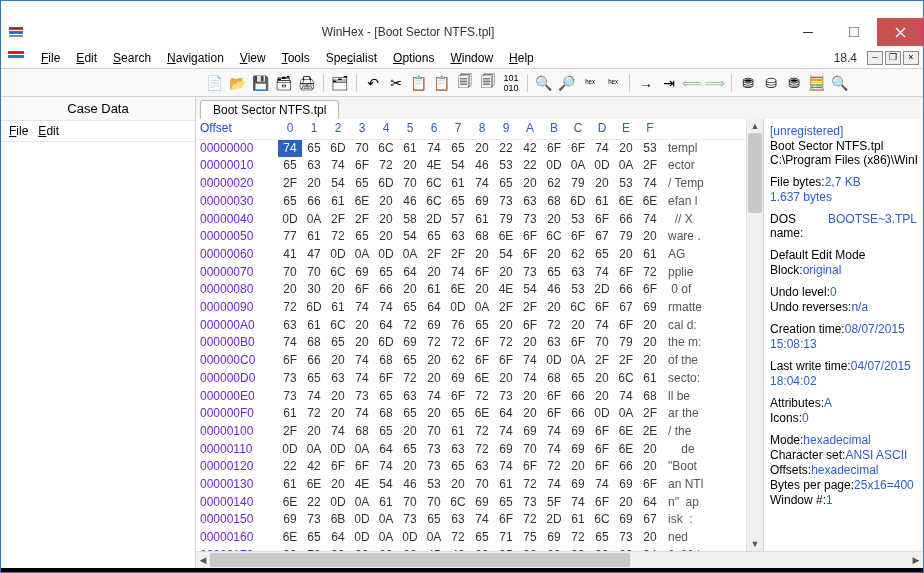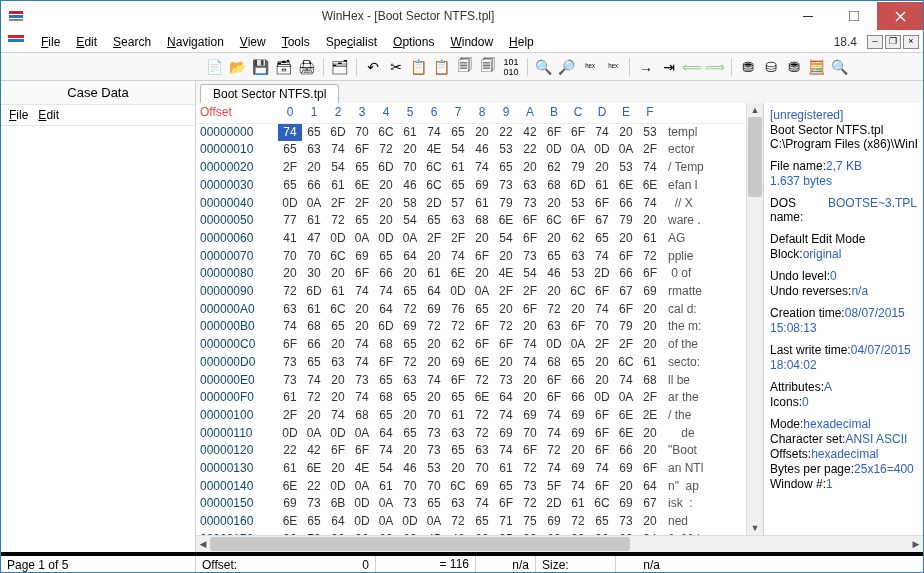--- a/index.html
+++ b/index.html
@@ -1,17 +1,17 @@
 <!DOCTYPE html>
 <html><head>
 <meta charset="utf-8">
 <style>
 * { margin:0; padding:0; box-sizing:border-box; font-family:'Segoe UI',Tahoma,sans-serif; font-size:12px; }
 body { background:#fff; width:924px; height:573px; overflow:hidden; border:1px solid #2e7cb8; }
-.titlebar { height:30px; background:#fff; display:flex; align-items:center; padding:0 0 0 6px; }
+.titlebar { height:30px; background:#fff; display:flex; align-items:center; padding:0 0 0 6px;margin-top:16px; }
 .titlebar .app-icon { width:18px; height:18px; margin-right:6px; display:flex; align-items:center; justify-content:center; }
 .titlebar .title { flex:1; text-align:center; font-size:12px; color:#333; }
 .titlebar .win-btns { display:flex; }
 .titlebar .win-btn { width:46px; height:28px; display:flex; align-items:center; justify-content:center; color:#333; }
 .titlebar .win-btn.close { background:#c8504f; color:#fff; }
 .menubar { height:22px; display:flex; align-items:center; padding:0 4px; border-bottom:1px solid #d0d0d0; }
 .menubar .app-icon2 { width:20px; height:18px; margin:0 6px 0 2px; }
 .menubar .menu-item { padding:2px 8px; font-size:12px; cursor:default; }
 .menubar .menu-item u { text-decoration:underline; }
 .menubar .spacer { flex:1; }
@@ -26,24 +26,24 @@
 .side-title { text-align:center; padding:4px; font-size:13px; border-bottom:1px solid #e6e6e6; background:#fafafa; }
 .side-menu { display:flex; gap:10px; padding:3px 8px; border-bottom:1px solid #e6e6e6; }
 .side-menu span { font-size:12px; }
 .side-body { flex:1; background:#fff; }
 .content { flex:1; display:flex; flex-direction:column; min-width:0; }
 .tabrow { height:22px; display:flex; align-items:flex-end; padding-left:4px; background:#f5f5f5; }
 .tab { border:1px solid #bbb; border-bottom:none; padding:2px 12px; background:#fff; border-radius:3px 3px 0 0; font-size:12px; }
 .hexwrap { flex:1; display:flex; min-height:0; }
 .hexarea { flex:1; overflow:hidden; position:relative; font-family:'Consolas','Courier New',monospace; font-size:13px; line-height:17.7px; }
 .hexhdr { display:flex; color:#2e60c4; padding:1px 0; border-bottom:1px solid #eee; }
-.hexhdr .offh { width:82px; padding-left:4px; color:#ef4444; }
+.hexhdr .offh { width:82px; padding-left:4px; color:#1d4ed8; }
 .hexhdr .colh { width:24px; text-align:center; }
 .hexrow { display:flex; white-space:pre; }
-.hexrow .off { width:82px; padding-left:4px; color:#0c4a6e; }
+.hexrow .off { width:82px; padding-left:4px; color:#6d28d9; }
 .hexrow .bytes { display:flex; }
 .hexrow .b { width:24px; text-align:center; color:#333; }
 .hexrow .b.sel { background:#2e60c4; color:#fff; }
 .hexrow .asc { padding-left:6px; color:#555; width:66px; overflow:hidden; }
 .vscroll { width:17px; background:#f0f0f0; border-left:1px solid #ddd; position:relative; }
 .vscroll .thumb { position:absolute; left:1px; right:1px; top:14px; height:80px; background:#c8c8c8; border-radius:2px; }
 .vscroll .arr { position:absolute; left:0; right:0; height:14px; display:flex; align-items:center; justify-content:center; font-size:9px; color:#555; }
 .vscroll .arr.up { top:0; } .vscroll .arr.dn { bottom:0; }
 .hscroll { height:17px; background:#f0f0f0; border-top:1px solid #ddd; display:flex; align-items:center; }
 .hscroll .arr { width:14px; text-align:center; font-size:9px; color:#555; }
@@ -220,21 +220,21 @@
         <div class="arr dn">▼</div>
       </div>
       <div class="props">
         <div class="row">
             <span></span>
             <span class="lnk">[unregistered]</span>
           </div>
         <div>Boot Sector NTFS.tpl</div>
         <div style="white-space:nowrap;overflow:hidden;">C:\Program Files (x86)\WinHe</div>
         <div class="sec row">
-            <span>File name:</span>
+            <span>File bytes:</span>
             <span class="r">2,7 KB</span>
           </div>
         <div class="row">
             <span></span>
             <span class="r">1.637 bytes</span>
           </div>
         <div class="sec row">
             <span>DOS name:</span>
             <span class="r">BOOTSE~3.TPL</span>
           </div>

